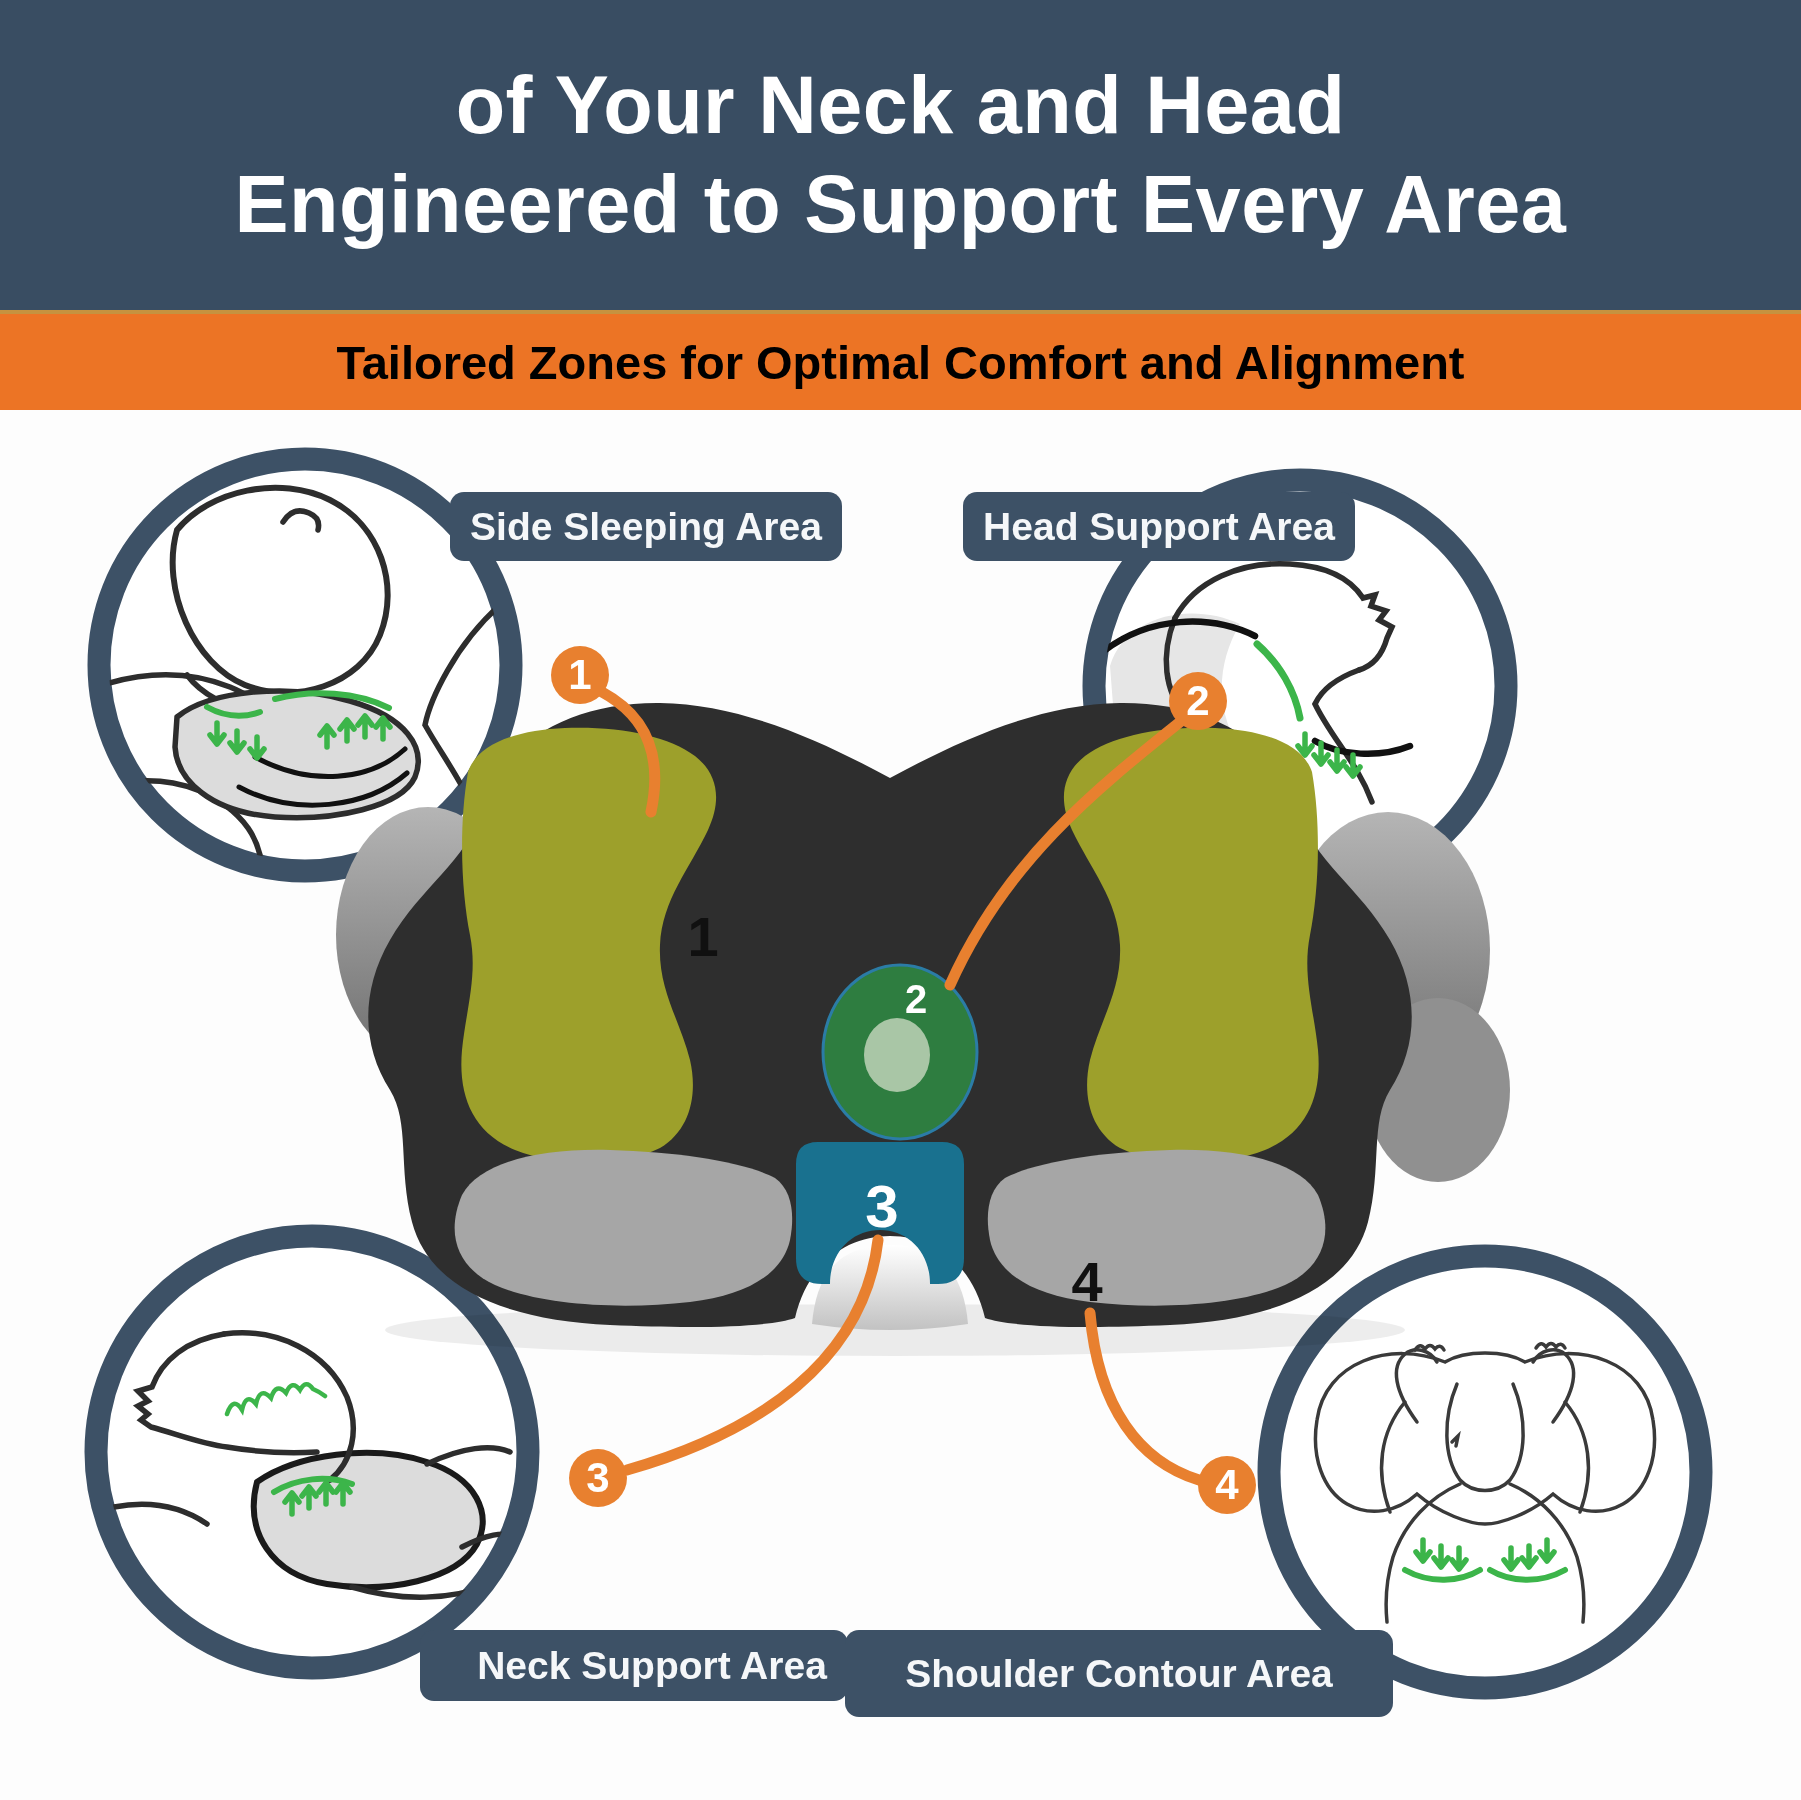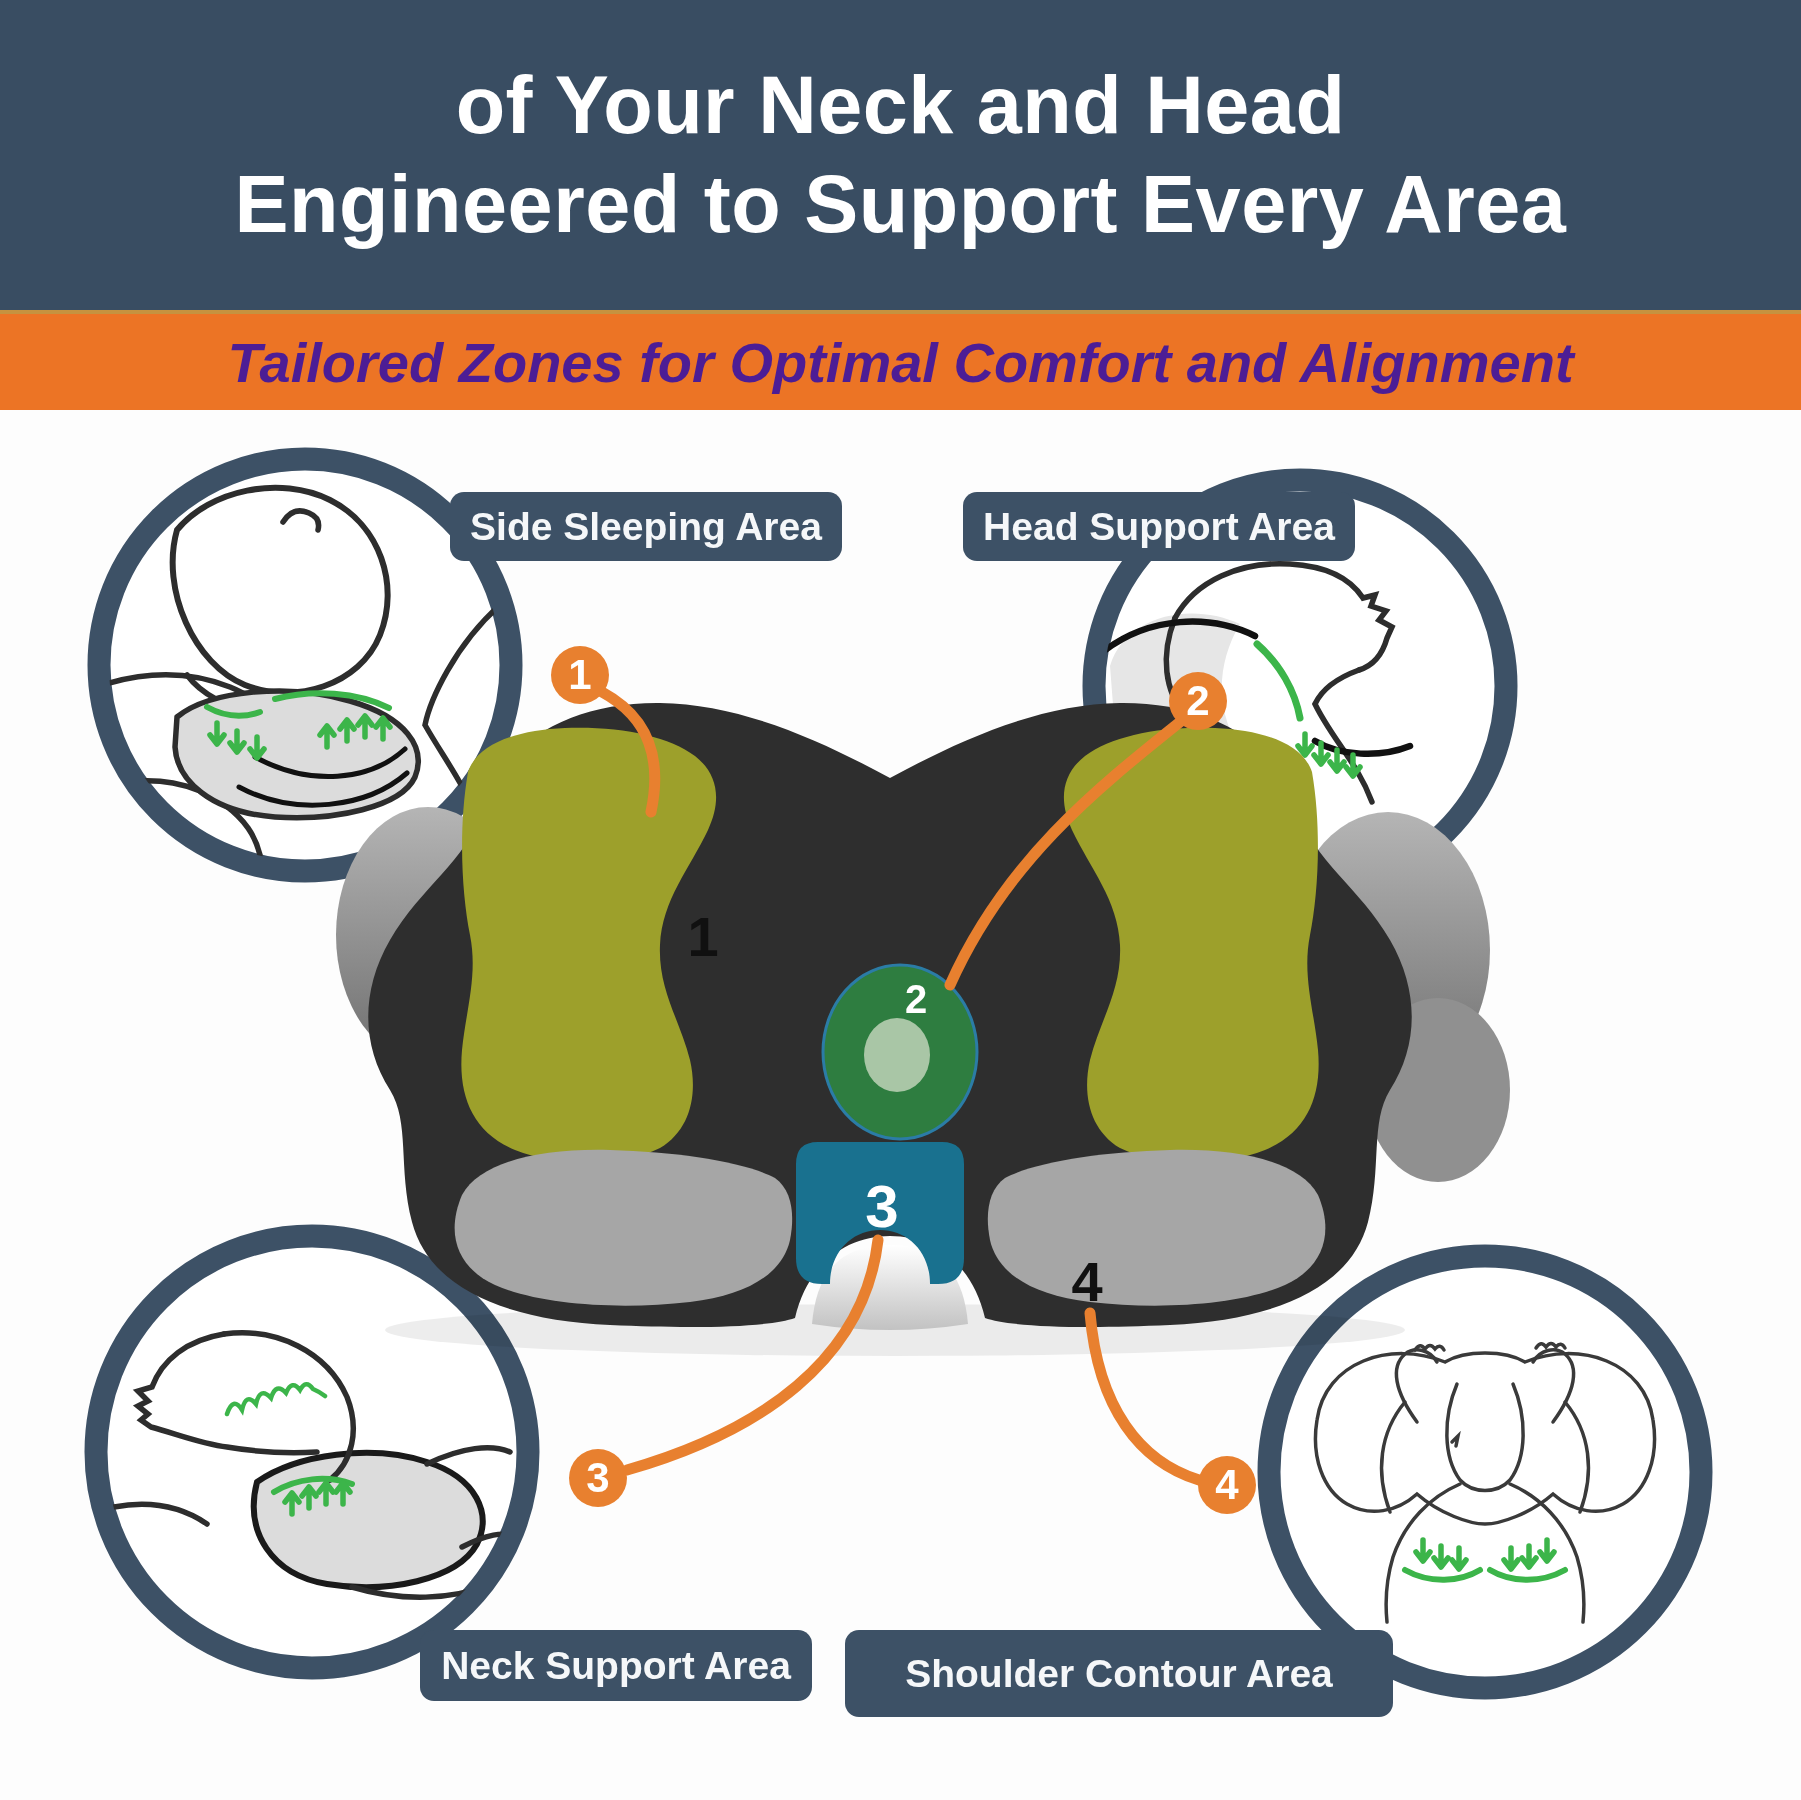--- a/index.html
+++ b/index.html
@@ -15,32 +15,32 @@
   }
   .title-line{
     color:#ffffff;font-weight:bold;font-size:81px;line-height:1.12;
     text-align:center;letter-spacing:.5px;white-space:nowrap;
   }
   .subband{
     position:absolute;left:0;top:310px;width:1801px;height:100px;
     background:#ec7425;border-top:4px solid #c6923f;box-sizing:border-box;
     display:flex;align-items:center;justify-content:center;
   }
-  .subtitle{color:#4c1d95;font-weight:bold;font-size:56px;white-space:nowrap;font-style:italic;}
+  .subtitle{color:#000000;font-weight:bold;font-size:47px;white-space:nowrap;}
   
   svg.art{position:absolute;left:0;top:0;z-index:1;}
   
   .zone-label{
     position:absolute;z-index:3;background:#3d5166;border-radius:14px;
     color:#f5f7f9;font-weight:bold;font-size:39px;text-align:center;
     display:flex;align-items:center;justify-content:center;white-space:nowrap;
   }
   .lab-side{left:450px;top:492px;width:392px;height:69px;}
   .lab-head{left:963px;top:492px;width:392px;height:69px;}
-  .lab-neck{left:420px;top:1630px;width:392px;height:71px;}
+  .lab-neck{left:420px;top:1630px;width:392px;height:71px;padding-left:36px;}
   .lab-shoulder{left:845px;top:1630px;width:548px;height:87px;}
   
   .badge{
     position:absolute;z-index:4;width:58px;height:58px;border-radius:50%;
     background:#e8802f;color:#ffffff;font-weight:bold;font-size:42px;
     display:flex;align-items:center;justify-content:center;
   }
   .badge-1{left:551px;top:646px;}
   .badge-2{left:1169px;top:672px;}
   .badge-3{left:569px;top:1449px;}

